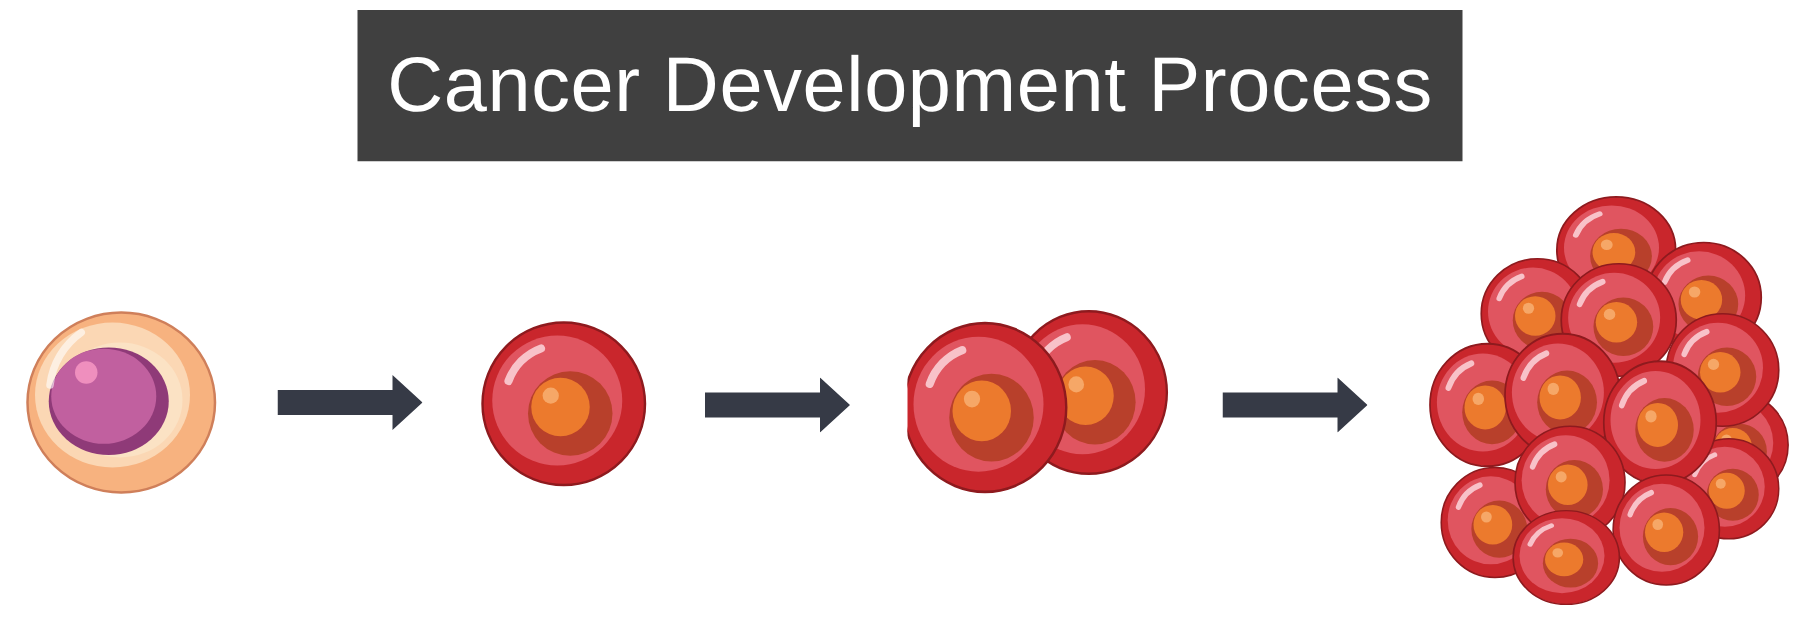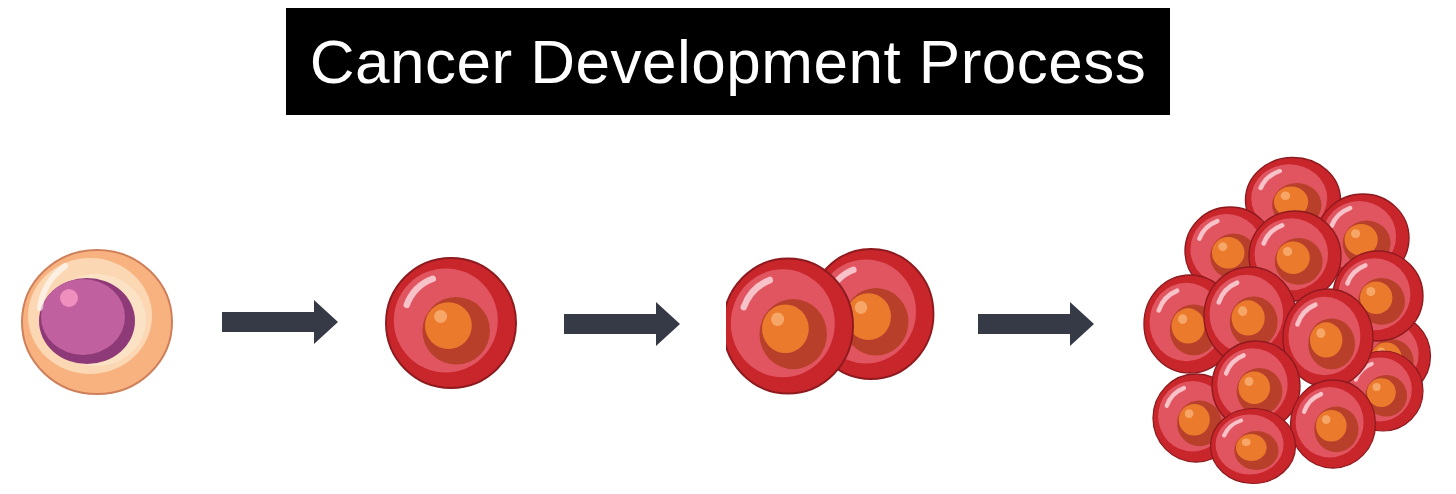--- a/index.html
+++ b/index.html
@@ -1,17 +1,17 @@
 <!DOCTYPE html>
 <html><head>
 <meta charset="utf-8">
 <style>
   html, body { margin:0; padding:0; background:#ffffff; }
   body { width:1456px; height:494px; position:relative; overflow:hidden; font-family:"Liberation Sans", sans-serif; }
-  .title-banner { position:absolute; left:286px; top:8px; width:884px; height:107px; background:#000000; display:flex; align-items:center; justify-content:center; }
+  .title-banner { position:absolute; left:286px; top:8px; width:884px; height:121px; background:#404040; display:flex; align-items:center; justify-content:center; }
   .title-text { color:#ffffff; font-family:"Liberation Sans", sans-serif; font-size:62px; letter-spacing:0.5px; white-space:nowrap; }
   .stage { position:absolute; }
   .arrow { position:absolute; }
 </style>
 </head>
 <body>
 
 <div class="title-banner">
   <span class="title-text">Cancer Development Process</span>
 </div>

